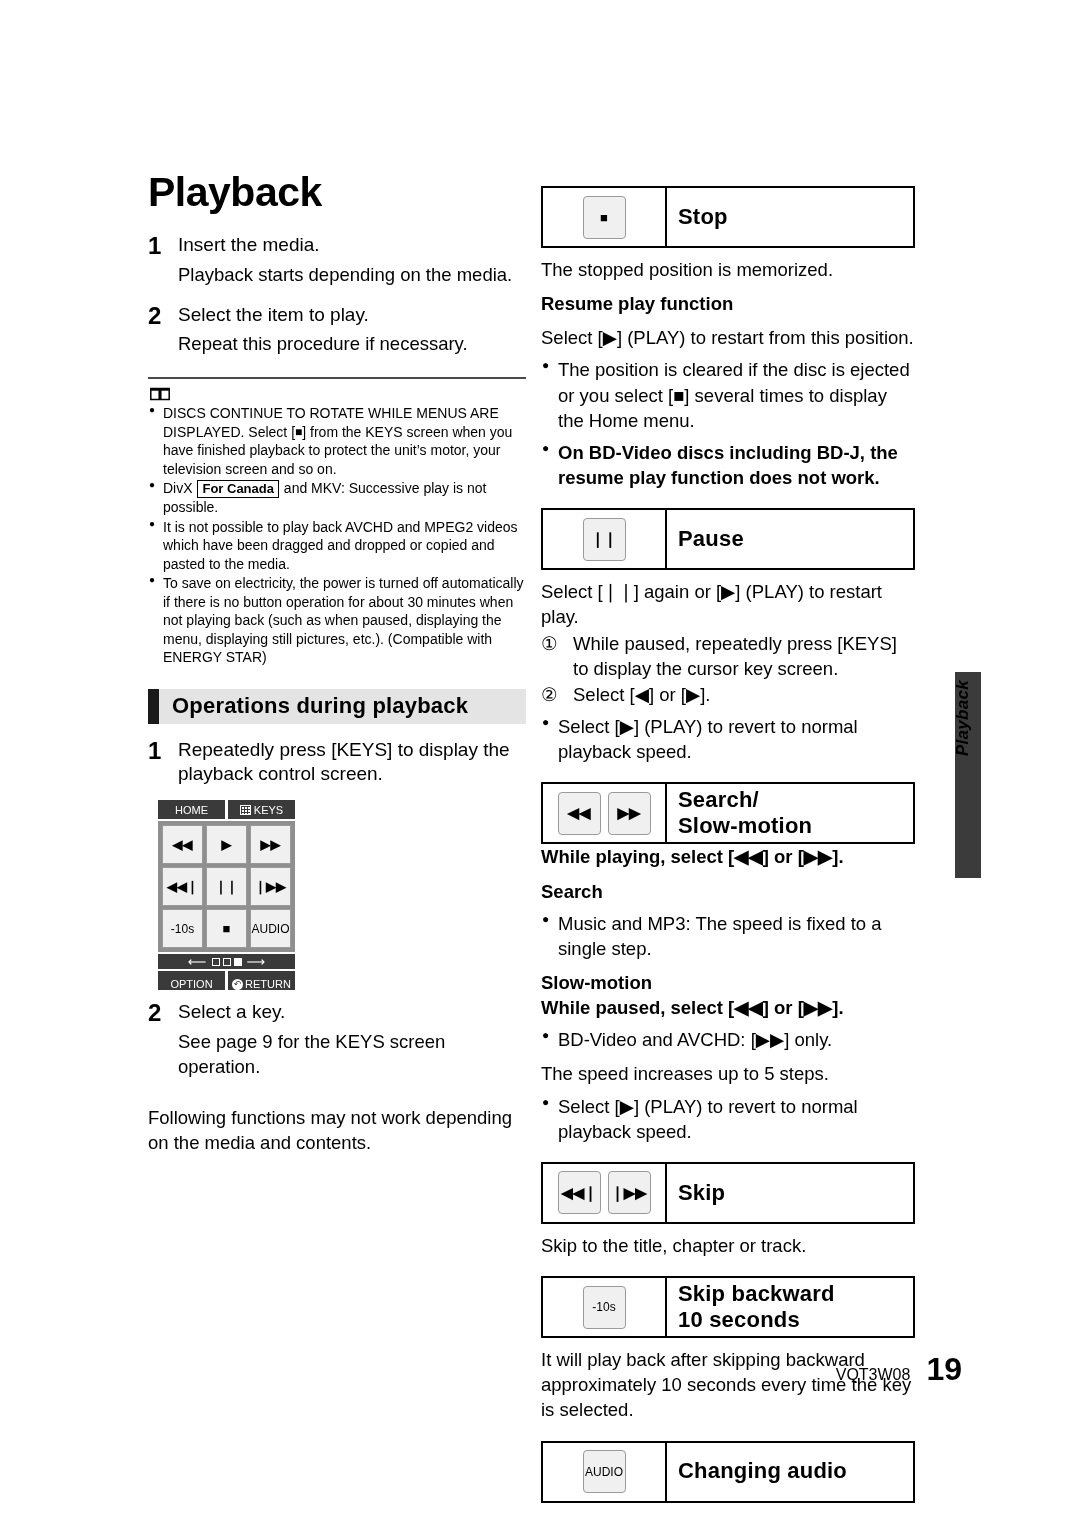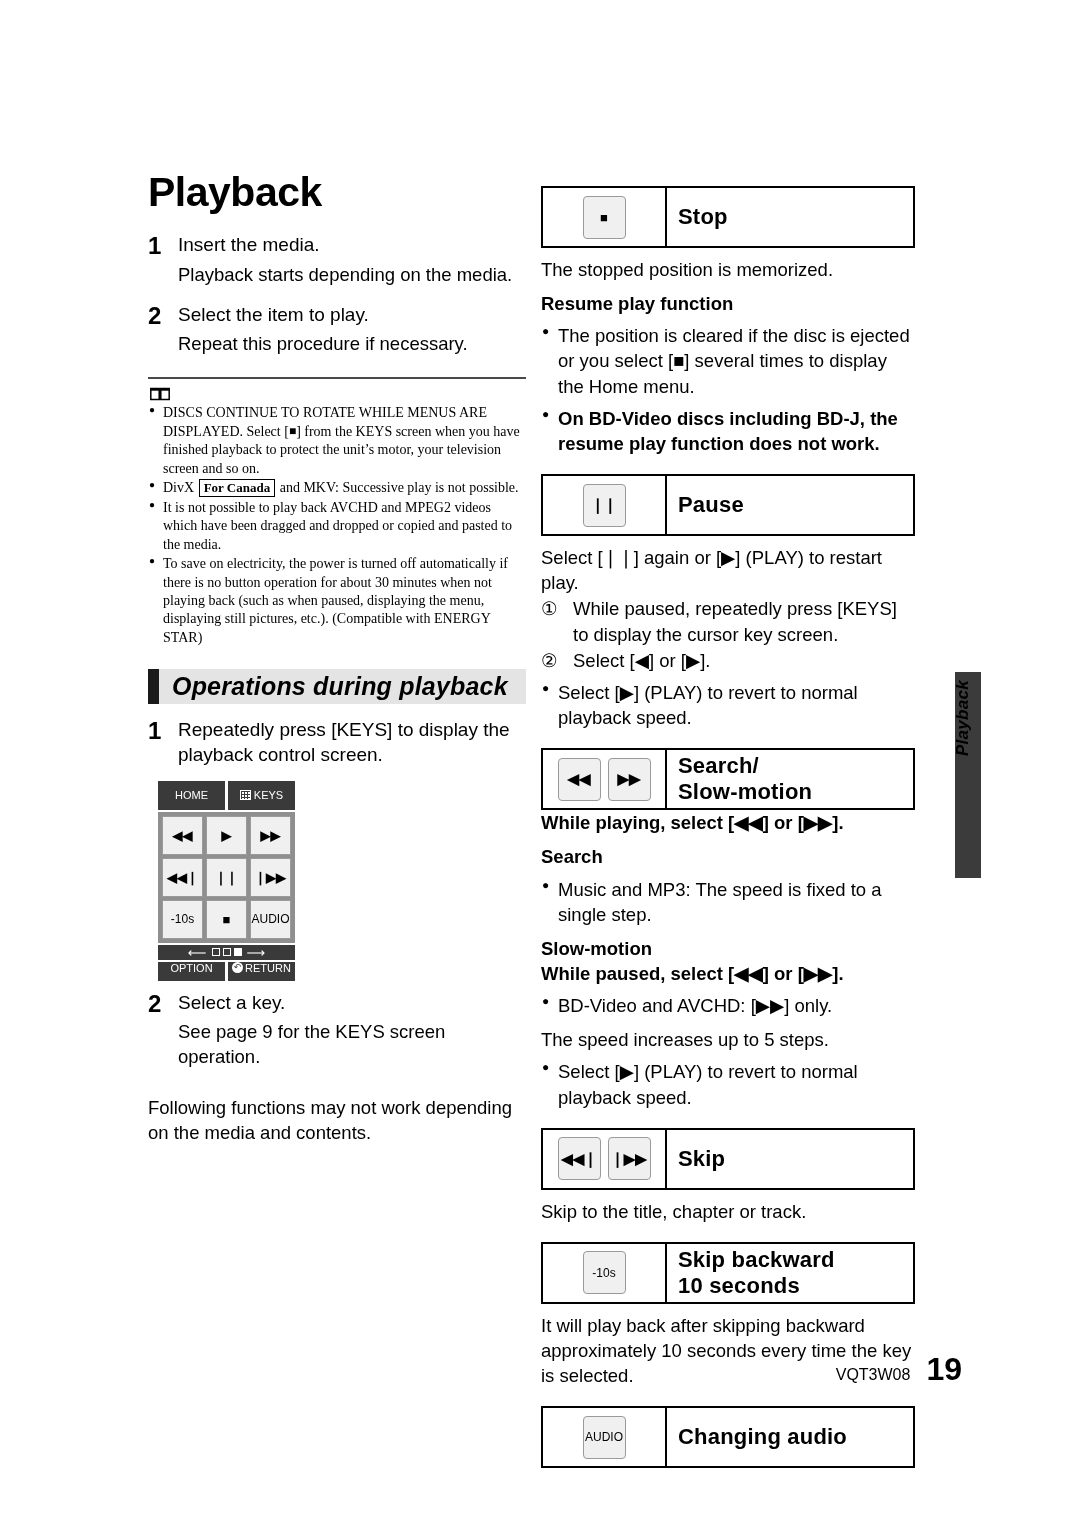--- a/index.html
+++ b/index.html
@@ -111,21 +111,20 @@
     list-style: none;
     margin: 0;
     padding: 0;
     font-size: 14px;
     line-height: 1.32;
   }
   ul.notes > li {
     position: relative;
     padding-left: 15px;
     margin-bottom: 1px;
-    font-family: Liberation Serif, serif;
   }
   ul.notes > li:before {
     content: "\25CF";
     position: absolute;
     left: 1px;
     top: -1px;
     font-size: 10px;
   }
 
   .badge-canada {
@@ -149,37 +148,36 @@
     display: flex;
     align-items: center;
   }
   .section-bar-mark {
     width: 11px;
     height: 35px;
     background: #1a1a1a;
     flex: 0 0 11px;
   }
   .section-bar-text {
-    font-size: 25px;
+    font-size: 22px;
     font-weight: bold;
     letter-spacing: 0.2px;
     padding-left: 13px;
-    font-style: italic;
   }
 
   
   .keys-screen {
     width: 137px;
     margin: 13px 0 10px 10px;
     font-size: 11px;
   }
   .keys-topbar {
     display: flex;
     gap: 3px;
-    height: 29px;
+    height: 19px;
   }
   .keys-topbar > div {
     background: #3a3a3a;
     color: #fff;
     font-size: 11px;
     display: flex;
     align-items: center;
     justify-content: center;
     gap: 3px;
   }
@@ -250,21 +248,21 @@
     display: flex;
     gap: 3px;
     height: 19px;
     margin-top: 2px;
   }
   .keys-bottombar > div {
     background: #3a3a3a;
     color: #fff;
     font-size: 11px;
     display: flex;
-    align-items: flex-start;
+    align-items: flex-end;
     justify-content: center;
     gap: 2px;
   }
   .keys-option { flex: 1 1 50%; }
   .keys-return { flex: 1 1 50%; }
   .return-glyph {
     display: inline-block;
     width: 11px; height: 11px;
     border-radius: 50%;
     background: #fff;
@@ -498,20 +496,21 @@
   <div class="col-right">
 
     <div class="fn-box">
       <div class="fn-icons">
         <div class="btn-key sq-ic">■</div>
       </div>
       <div class="fn-title">Stop</div>
     </div>
     <p class="r-para">The stopped position is memorized.</p>
     <p class="r-bold">Resume play function</p>
+    <p class="r-para">Select [▶] (PLAY) to restart from this position.</p>
     <ul class="r-list">
       <li>The position is cleared if the disc is ejected or you select [■] several times to display the Home menu.</li>
       <li class="b">On BD-Video discs including BD-J, the resume play function does not work.</li>
     </ul>
 
     <div class="fn-box">
       <div class="fn-icons">
         <div class="btn-key">❘❘</div>
       </div>
       <div class="fn-title">Pause</div>

